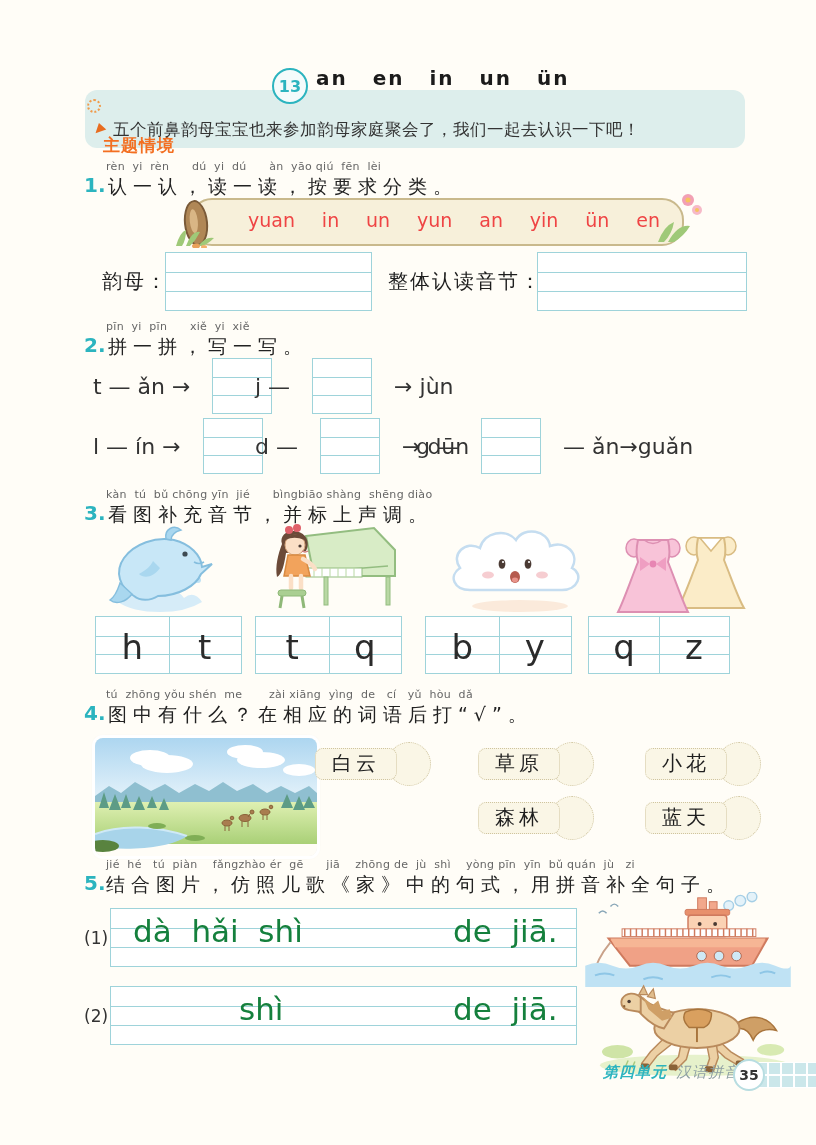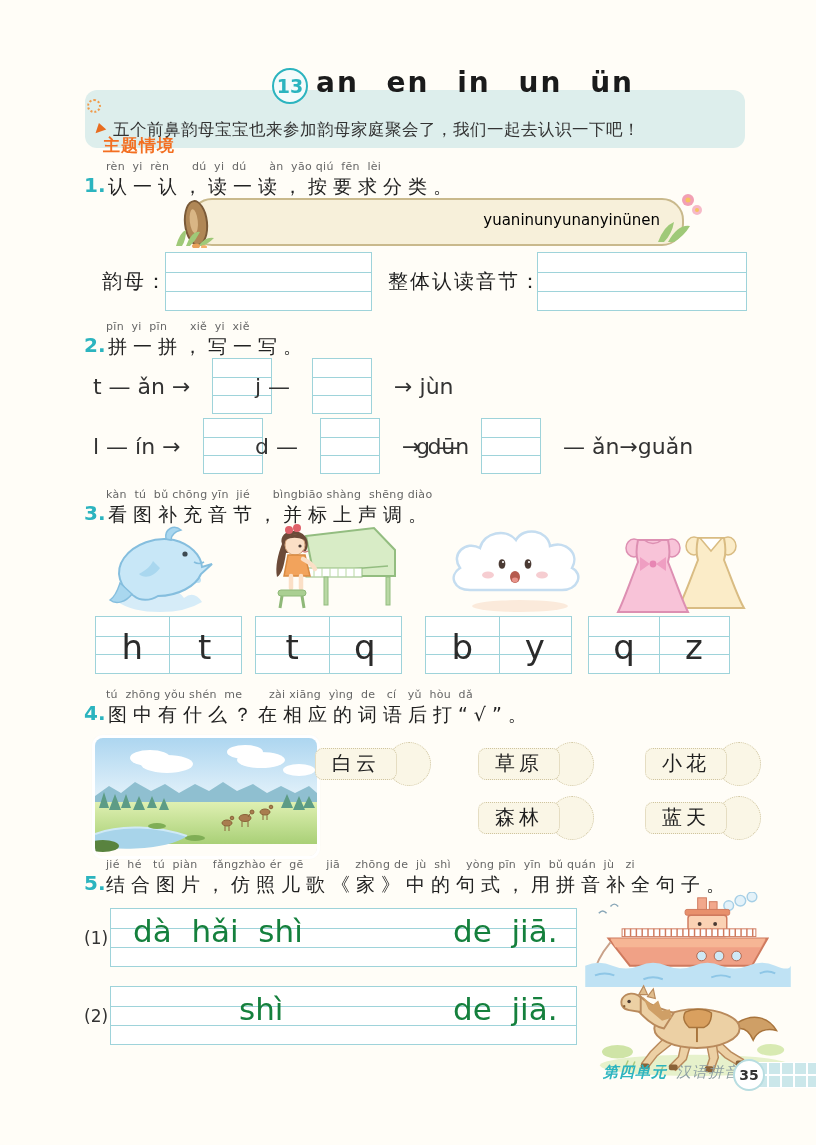--- a/index.html
+++ b/index.html
@@ -7,23 +7,23 @@
     --orange:#f36f21; --ink:#222; --pin:#666;
     --cream:#f7f0da; --cream-bd:#c9b98c; --tag-bg:#faf6e6; --tag-bd:#cfc49e;
   }
   html,body{margin:0;padding:0;}
   body{font-family:"DejaVu Sans", sans-serif; background:#e8e8e8;}
   .page{position:relative;width:816px;height:1145px;margin:0 auto;background:#fffdf7;overflow:hidden;}
 
   
   .band{position:absolute;left:85px;top:90px;width:660px;height:58px;background:var(--band);border-radius:12px;}
   .lesson-circle{position:absolute;left:272px;top:68px;width:32px;height:32px;border:2px solid var(--teal);
-     border-radius:50%;background:#f4fbfb;color:var(--teal);font-weight:bold;font-size:19px;
+     border-radius:50%;background:#f4fbfb;color:var(--teal);font-weight:bold;font-size:16px;
      display:flex;align-items:center;justify-content:center;z-index:3;}
-  .lesson-title{position:absolute;left:316px;top:66px;font-size:28px;font-weight:bold;color:#1b1b1b;
+  .lesson-title{position:absolute;left:316px;top:66px;font-size:20px;font-weight:bold;color:#1b1b1b;
      letter-spacing:2px;word-spacing:16px;z-index:3;}
   .badge-ring{position:absolute;left:87px;top:99px;width:10px;height:10px;border:2px dotted #f09a4a;border-radius:50%;}
   .badge{position:absolute;left:103px;top:94px;font-size:17px;font-weight:bold;color:var(--orange);letter-spacing:1px;margin-top:40px;}
   .theme-arrow{position:absolute;left:97px;top:124px;width:0;height:0;border-left:9px solid #e86c1f;
      border-top:4px solid transparent;border-bottom:7px solid transparent;transform:rotate(18deg);}
   .theme-text{position:absolute;left:113px;top:119px;font-size:16.5px;color:#333;letter-spacing:.5px;}
 
   
   .pinyin{position:absolute;font-size:11px;color:var(--pin);white-space:pre;letter-spacing:.3px;}
   .exnum{position:absolute;font-size:20px;font-weight:bold;color:var(--teal);}
@@ -34,22 +34,22 @@
   .g4::before,.g4::after{content:"";position:absolute;left:0;right:0;height:1px;background:var(--teal-line);}
   .g4::before{top:33.3%;} .g4::after{top:66.6%;}
   .vdiv{position:absolute;top:0;bottom:0;left:50%;width:1px;background:var(--teal-line);z-index:2;}
 
   
   .log{position:absolute;left:190px;top:198px;width:490px;height:44px;background:var(--cream);
        border:2px solid var(--cream-bd);border-radius:22px;}
   .log-end{position:absolute;left:184px;top:200px;width:20px;height:42px;background:#b08756;border:2px solid #7a5a38;
        border-radius:50%;transform:rotate(-6deg);z-index:2;}
   .log-end::after{content:"";position:absolute;left:4px;top:7px;width:8px;height:24px;background:#d9b685;border-radius:50%;}
-  .syls{position:absolute;left:248px;top:204px;width:412px;height:32px;display:flex;justify-content:flex-end;
-       align-items:center;font-size:15px;color:#000000;z-index:2;}
+  .syls{position:absolute;left:248px;top:204px;width:412px;height:32px;display:flex;justify-content:space-between;
+       align-items:center;font-size:19px;color:#ef4444;z-index:2;}
   .deco{position:absolute;z-index:3;}
   .label-kai{position:absolute;font-size:20px;color:#1e1e1e;font-family:"DejaVu Serif", serif;letter-spacing:2px;}
 
   
   .eq{position:absolute;display:flex;align-items:center;gap:22px;font-size:22px;color:#333;white-space:pre;}
   .box{width:58px;height:54px;position:relative;border:1px solid var(--teal-line);background:#fff;flex:0 0 auto;}
   .box::before,.box::after{content:"";position:absolute;left:0;right:0;height:1px;background:var(--teal-line);}
   .box::before{top:33.3%;} .box::after{top:66.6%;}
 
   

